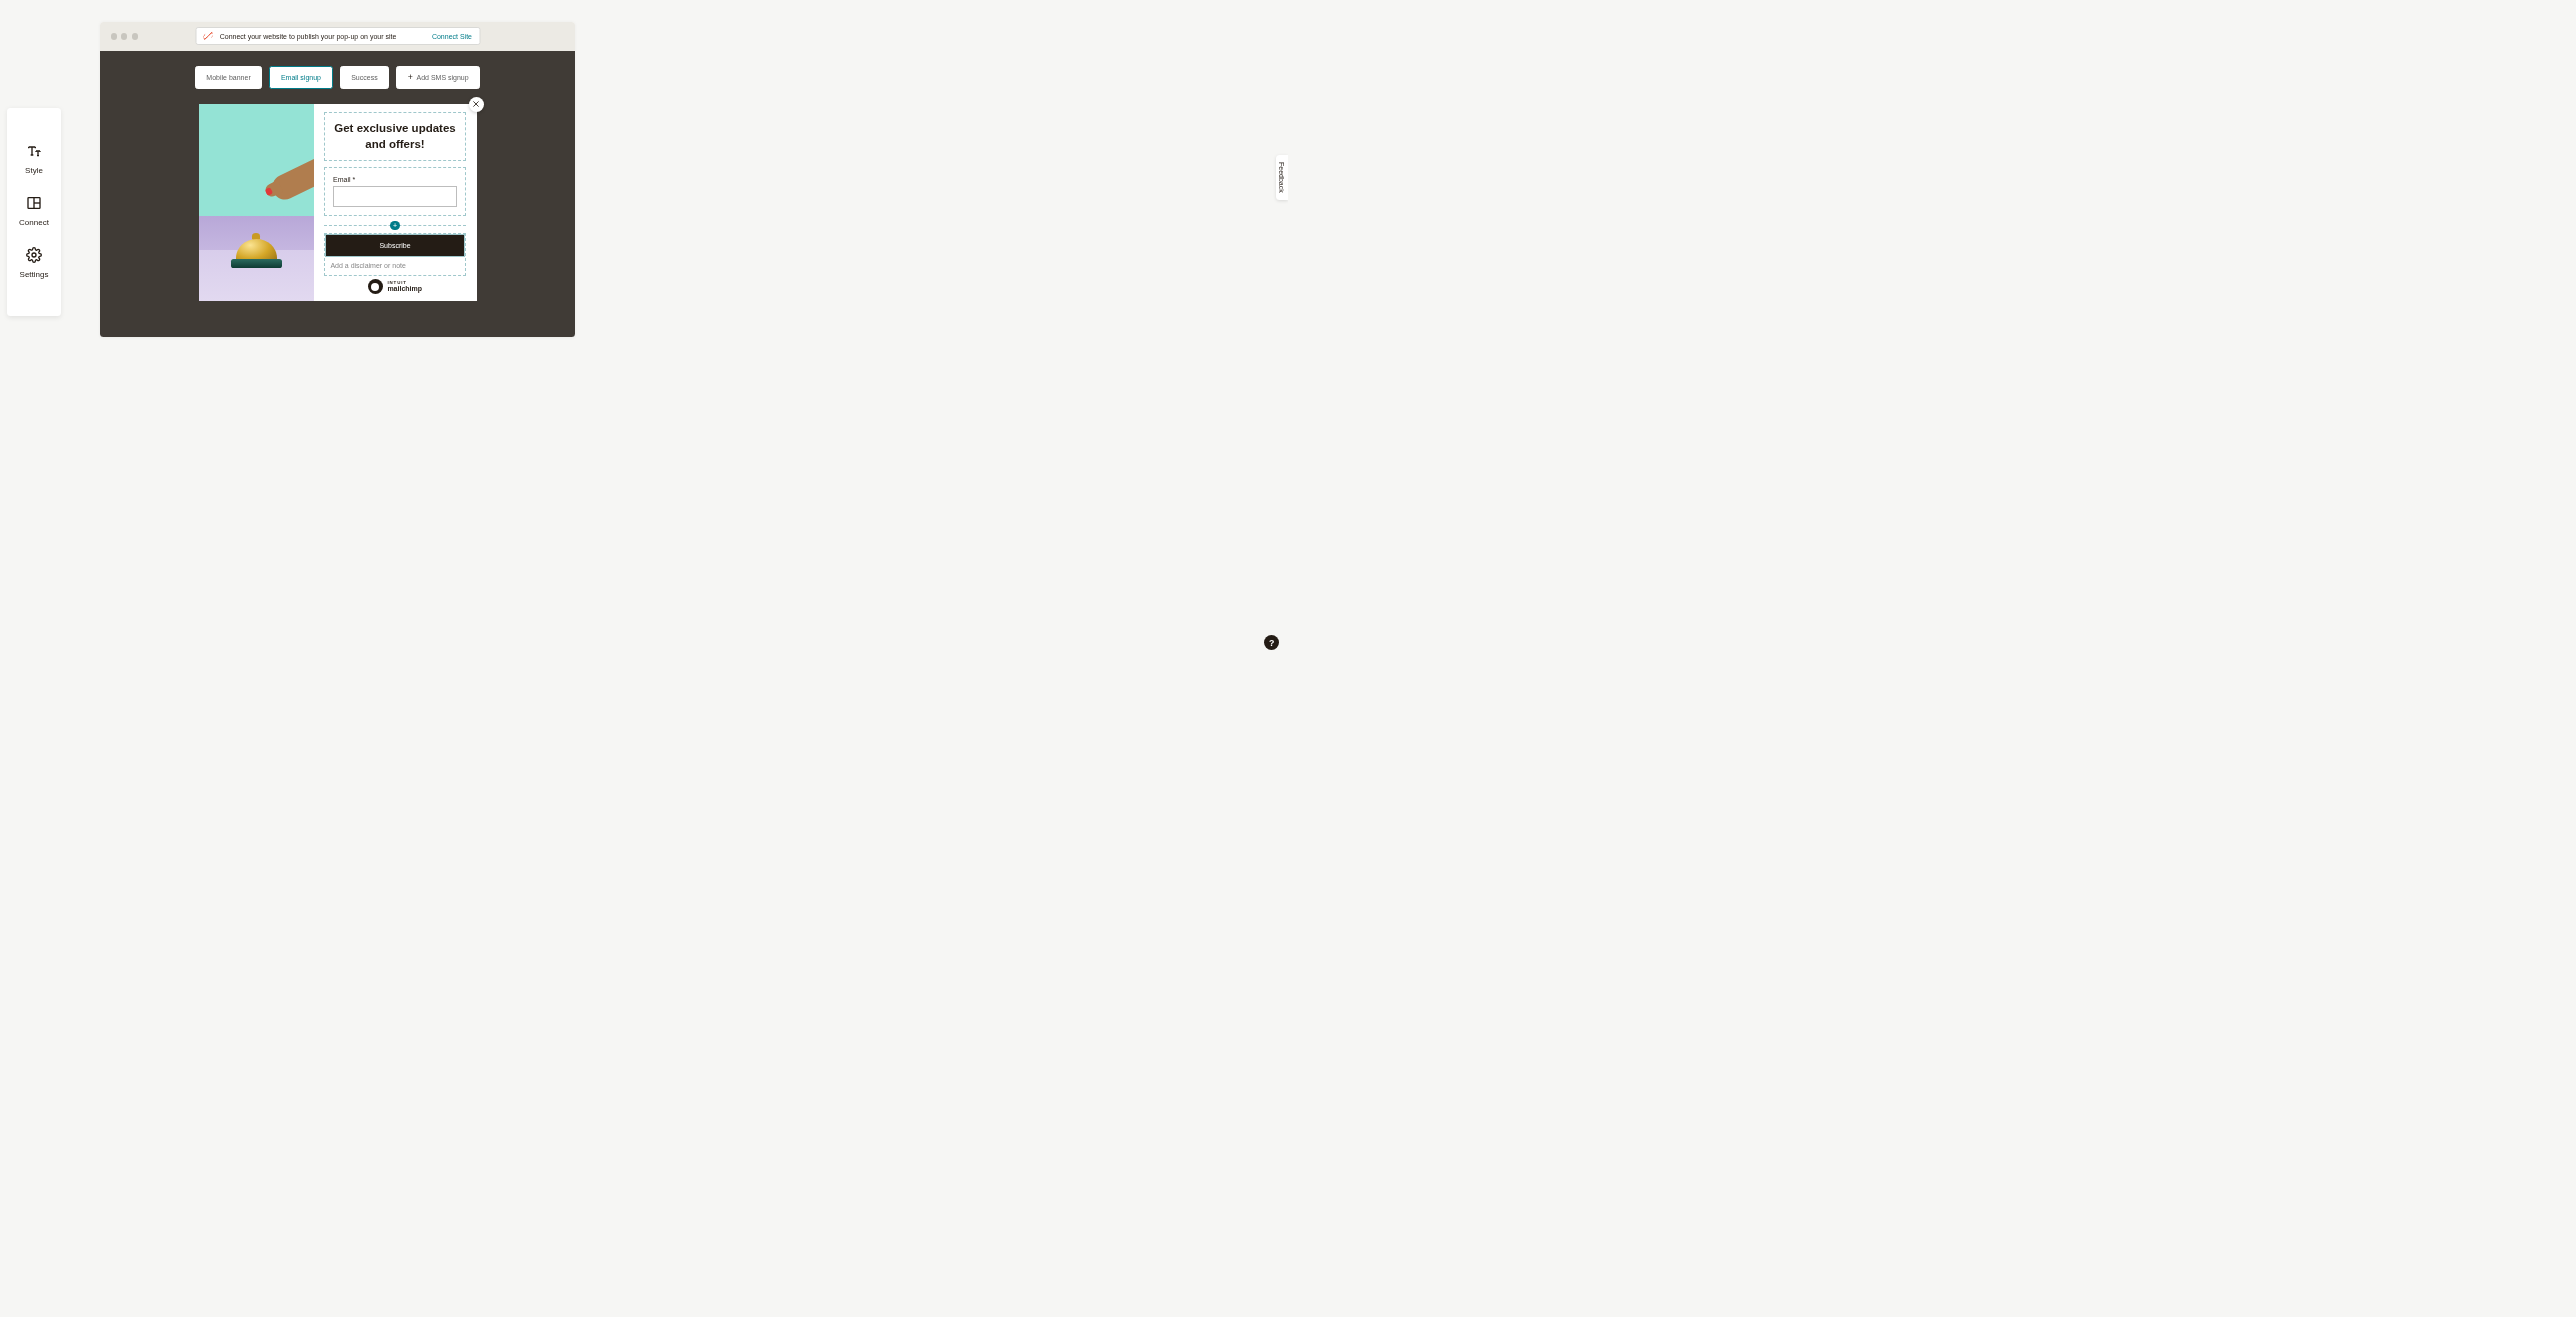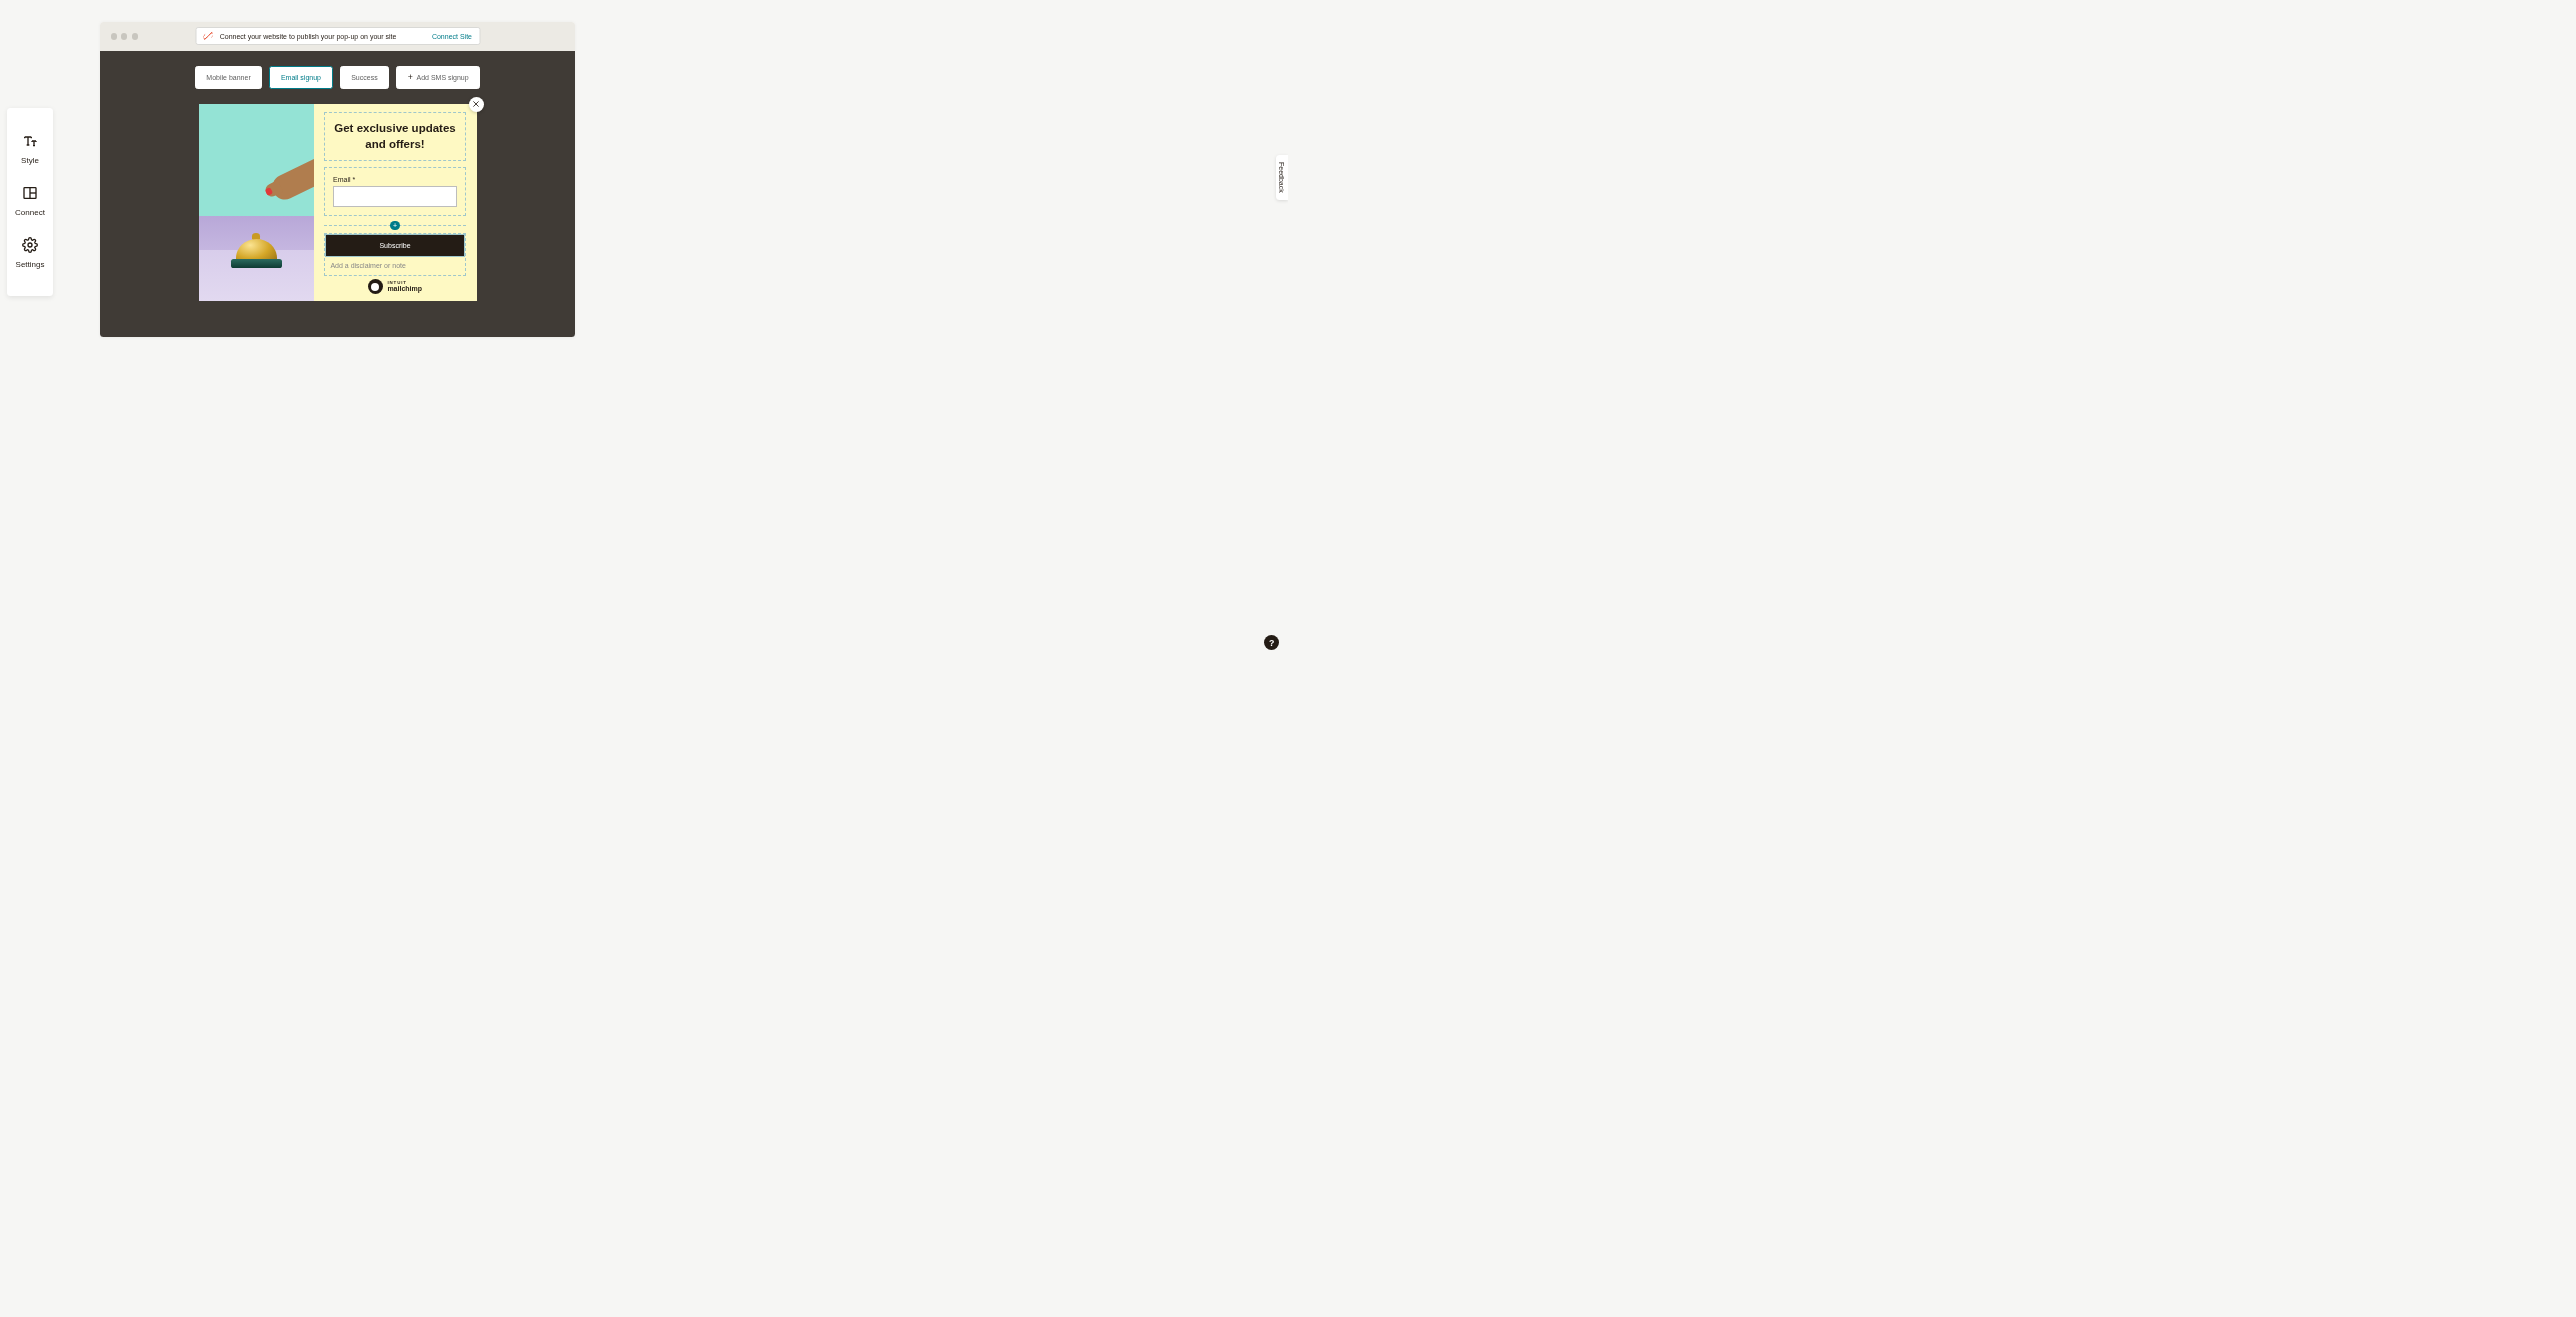--- a/index.html
+++ b/index.html
@@ -10,28 +10,28 @@
       height: 659px;
       overflow: hidden;
       position: relative;
     }
 
     
     .sidebar {
       position: absolute;
       left: 7px;
       top: 108px;
-      width: 46px;
+      width: 54px;
       background: #fff;
       border-radius: 3.5px;
       box-shadow: 0 1.8px 5.3px rgba(0,0,0,0.08);
       display: flex;
       flex-direction: column;
       align-items: center;
-      padding: 16px 0;
+      padding: 26px 0;
     }
     .sidebar-item {
       display: flex;
       flex-direction: column;
       align-items: center;
       justify-content: center;
       width: 100%;
       padding: 8.8px 0 10.6px 0;
       cursor: pointer;
     }
@@ -101,21 +101,21 @@
       display: flex;
       align-items: center;
       gap: 3.5px;
       cursor: pointer;
     }
     .tab.active { border: 0.9px solid #007c89; color: #007c89; font-weight: 500; }
     .tab .plus-icon { font-size: 8.8px; color: #241c15; }
 
     .popup {
       width: 278px;
-      background: #fef9c3;
+      background: #ffffff;
       display: flex;
       position: relative;
     }
     .popup-close {
       position: absolute;
       right: -7px;
       top: -7px;
       width: 15px;
       height: 15px;
       background: #fff;

